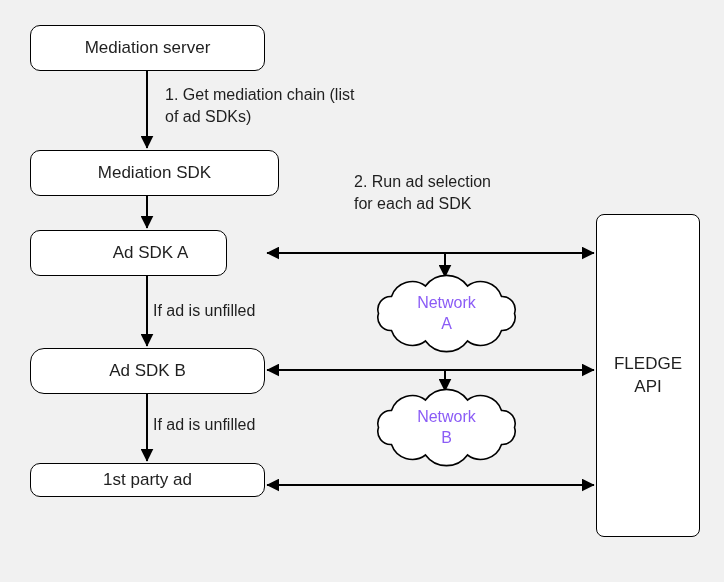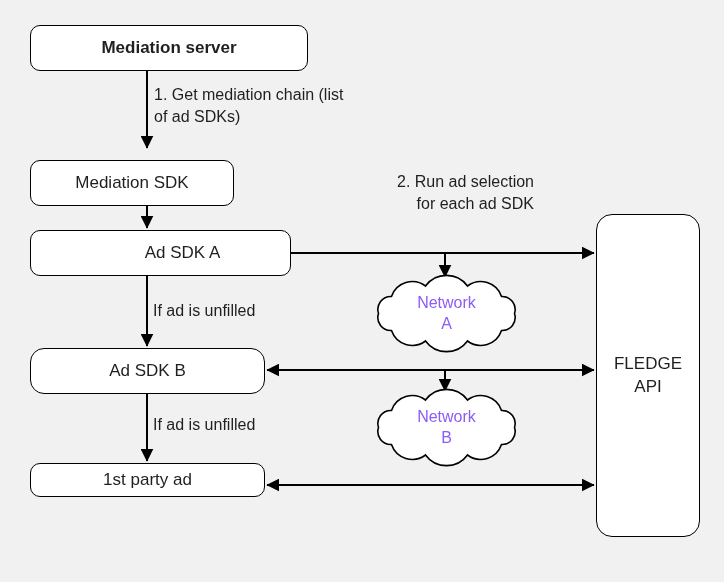--- a/index.html
+++ b/index.html
@@ -26,29 +26,29 @@
     display: flex;
     align-items: center;
     justify-content: center;
     font-size: 17px;
     color: #1f1f1f;
     text-align: center;
     white-space: pre-line;
     line-height: 1.3;
     box-sizing: border-box;
   }
-  .node.tall { border-radius: 16px; }
+  .node.tall { border-radius: 8px; }
   .ann {
     position: absolute;
     font-size: 16px;
     color: #1f1f1f;
     line-height: 22px;
     white-space: pre-line;
   }
-  .ann.center { text-align: right; }
+  .ann.center { text-align: left; }
   .cloud-label {
     position: absolute;
     font-size: 16px;
     color: #8b5cf6;
     line-height: 21px;
     white-space: pre-line;
     text-align: center;
   }
 </style>
 </head>
@@ -78,40 +78,40 @@
     <path class="cloud" d="M378.5 313.5 A13 13 0 0 1 391.5 296.5 A22 22 0 0 1 425.5 286
              A26 26 0 0 1 467.5 286 A22 22 0 0 1 501.5 296.5 A13 13 0 0 1 514.5 313.5
              A13 13 0 0 1 501.5 330.5 A22 22 0 0 1 467.5 341 A26 26 0 0 1 425.5 341
              A22 22 0 0 1 391.5 330.5 A13 13 0 0 1 378.5 313.5 Z"></path>
     <path class="cloud" transform="translate(0,114)" d="M378.5 313.5 A13 13 0 0 1 391.5 296.5 A22 22 0 0 1 425.5 286
              A26 26 0 0 1 467.5 286 A22 22 0 0 1 501.5 296.5 A13 13 0 0 1 514.5 313.5
              A13 13 0 0 1 501.5 330.5 A22 22 0 0 1 467.5 341 A26 26 0 0 1 425.5 341
              A22 22 0 0 1 391.5 330.5 A13 13 0 0 1 378.5 313.5 Z"></path>
   </svg>
 
-  <div class="node" style="left:30px; top:25px; width:278px; height:46px;font-weight:bold;">Mediation server</div>
+  <div class="node" style="left:30px; top:25px; width:235px; height:46px;">Mediation server</div>
 
-  <div class="node" style="left:30px; top:160px; width:204px; height:46px;">Mediation SDK</div>
+  <div class="node" style="left:30px; top:150px; width:249px; height:46px;">Mediation SDK</div>
 
-  <div class="node" style="left:30px; top:230px; width:261px; height:46px;padding-left:44px;">Ad SDK A</div>
+  <div class="node" style="left:30px; top:230px; width:197px; height:46px;padding-left:44px;">Ad SDK A</div>
 
   <div class="node" style="left:30px; top:348px; width:235px; height:46px;border-radius:14px;">Ad SDK B</div>
 
   <div class="node" style="left:30px; top:463px; width:235px; height:34px;">1st party ad</div>
 
   <div class="node tall" style="left:596px; top:214px; width:104px; height:323px;">FLEDGE
 API</div>
 
   <div class="cloud-label" style="left:375px; top:292px; width:143px;">Network
 A</div>
 
   <div class="cloud-label" style="left:375px; top:406px; width:143px;">Network
 B</div>
 
-  <div class="ann" style="left:154px; top:84px;">1. Get mediation chain (list
+  <div class="ann" style="left:165px; top:84px;">1. Get mediation chain (list
 of ad SDKs)</div>
 
   <div class="ann center" style="left:354px; top:171px; width:180px;">2. Run ad selection
 for each ad SDK</div>
 
 
   <div class="ann" style="left:153px; top:300px;">If ad is unfilled</div>
 
   <div class="ann" style="left:153px; top:414px;">If ad is unfilled</div>
 

